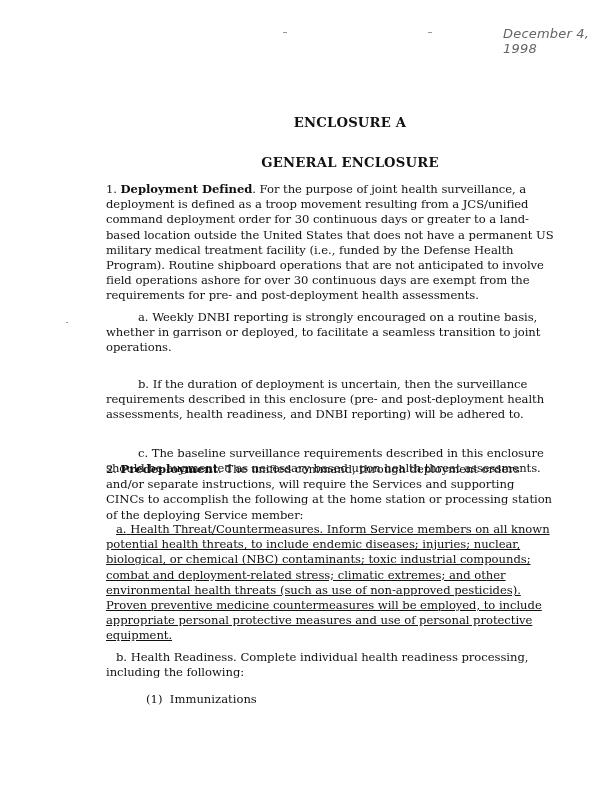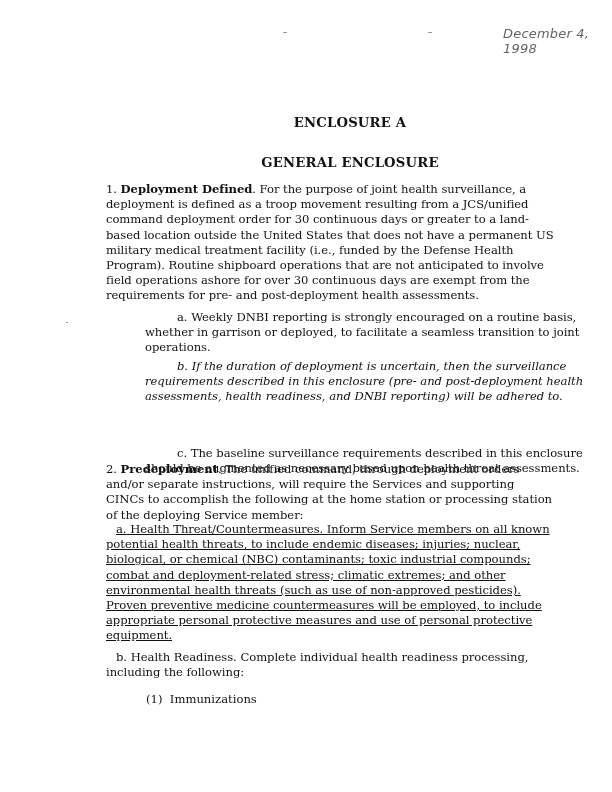--- a/index.html
+++ b/index.html
@@ -6,21 +6,21 @@
   body { width: 612px; height: 792px; position: relative; overflow: hidden;
          font-family: "DejaVu Serif", "Liberation Serif", serif; color: #111; }
   .handwritten { position: absolute; top: 26px; left: 503px; font-size: 13px; color: #666;
                  font-family: "DejaVu Sans", sans-serif; font-style: italic; letter-spacing: 0.2px; }
   .speck { position: absolute; background: #999; height: 1px; }
   .title { position: absolute; left: 16px; width: 612px; text-align: center; font-weight: bold;
            font-size: 13.2px; letter-spacing: 0.2px; padding-left: 28px; }
   .para { position: absolute; left: 106px; width: 450px; font-size: 11.6px; line-height: 15.2px;
           letter-spacing: -0.05px; }
   .para b { font-weight: bold; }
-  .indent1 { text-indent: 32px; margin-left: 39px; }
+  .indent1 { text-indent: 32px; }
   .indent2 { text-indent: 10px; }
   .sub { position: absolute; left: 146px; font-size: 11.6px; }
 </style>
 </head>
 <body>
 
 <div class="handwritten">December 4, 1998</div>
 <div class="speck" style="top:32px;left:283px;width:4px;"></div>
 <div class="speck" style="top:32px;left:428px;width:4px;"></div>
 <div class="speck" style="top:322px;left:66px;width:2px;"></div>
@@ -31,21 +31,21 @@
 <div class="para" style="top:182px;">
   <span>1.</span>
   <b>Deployment Defined</b><span>.  For the purpose of joint health surveillance, a deployment is defined as a troop movement resulting from a JCS/unified command deployment order for 30 continuous days or greater to a land-based location outside the United States that does not have a permanent US military medical treatment facility (i.e., funded by the Defense Health Program). Routine shipboard operations that are not anticipated to involve field operations ashore for over 30 continuous days are exempt from the requirements for pre- and post-deployment health assessments.</span>
 </div>
 
 <div class="para indent1" style="top:310px;">
   <span>a.</span>
   <span>Weekly DNBI reporting is strongly encouraged on a routine basis, whether in garrison or deployed, to facilitate a seamless transition to joint operations.</span>
 </div>
 
-<div class="para indent1" style="top:359px;font-style:italic;">
+<div class="para indent1" style="top:377px;">
   <span>b.</span>
   <span>If the duration of deployment is uncertain, then the surveillance requirements described in this enclosure (pre- and post-deployment health assessments, health readiness, and DNBI reporting) will be adhered to.</span>
 </div>
 
 <div class="para indent1" style="top:446px;">
   <span>c.</span>
   <span>The baseline surveillance requirements described in this enclosure should be augmented as necessary based upon health threat assessments.</span>
 </div>
 
 <div class="para" style="top:462px;">

